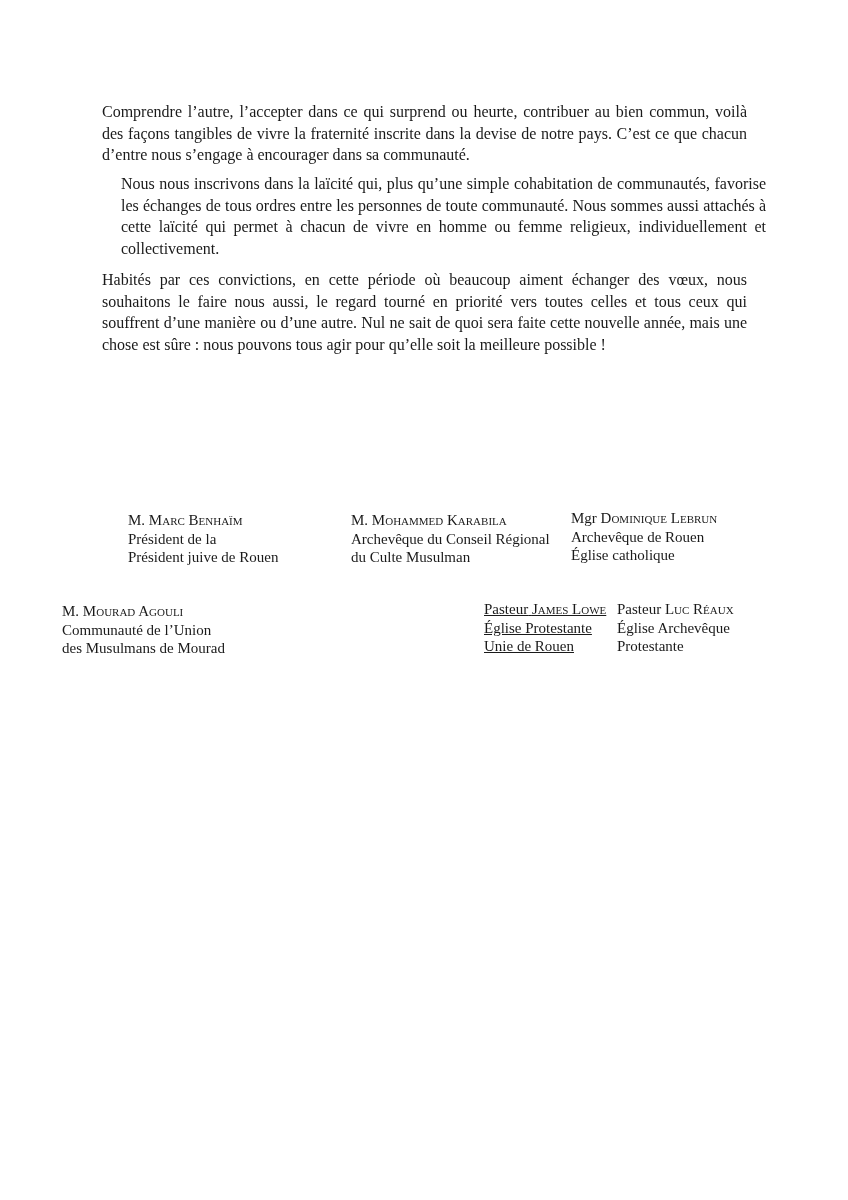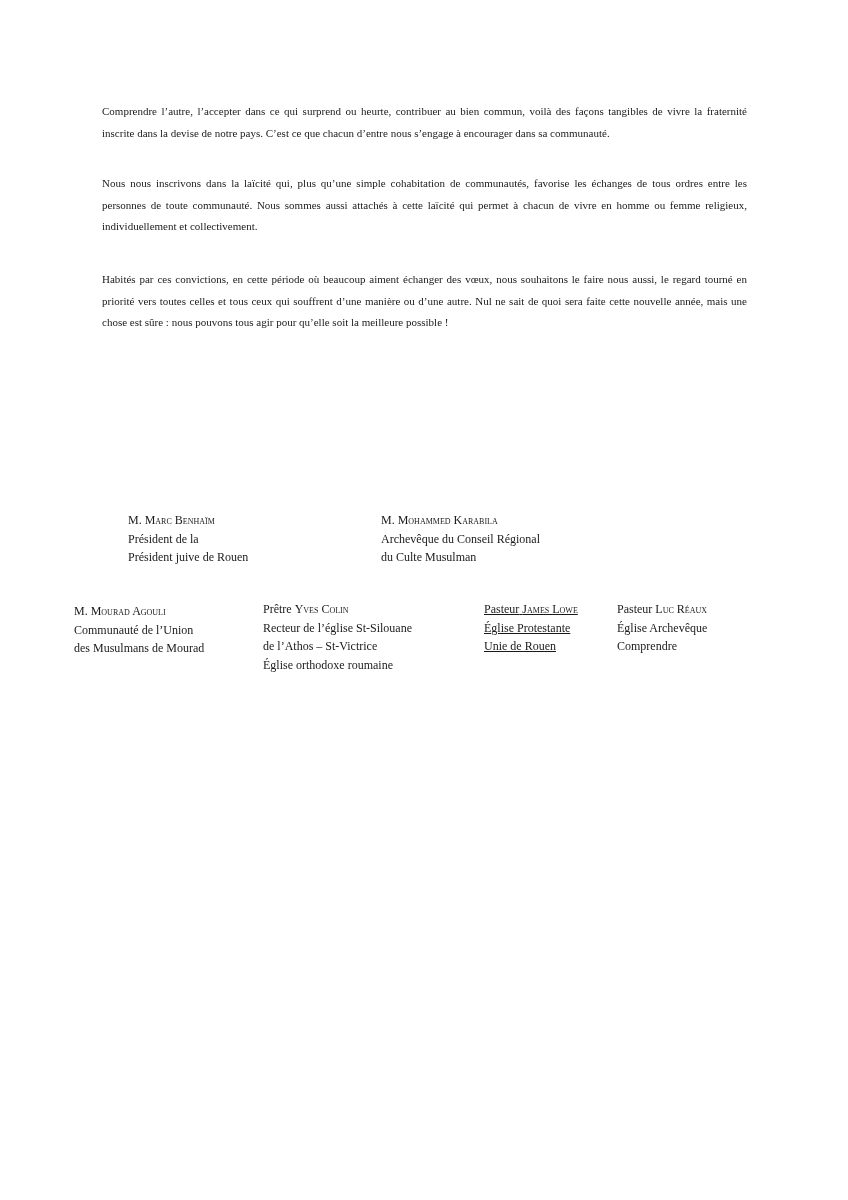--- a/index.html
+++ b/index.html
@@ -18,49 +18,49 @@
     .page {
       position: absolute;
       left: 0; top: 0;
       width: 848px; height: 1200px;
       background: #ffffff;
     }
     .body-text {
       position: absolute;
       left: 102px;
       width: 645px;
-      font-size: 11px;
+      font-size: 16px;
       line-height: 21.5px;
       text-align: justify;
       margin: 0;
     }
     .p1 { top: 101px; }
-    .p2 { top: 173px; }
+    .p2 { top: 173px; margin-left: 19px; }
     .p3 { top: 269px; }
     .p4 { top: 390px; }
     .p-last { text-align-last: left; }
     .sig {
       position: absolute;
-      font-size: 12px;
+      font-size: 15px;
       line-height: 18.5px;
       white-space: nowrap;
     }
     .sig .name {
       display: block;
     }
     .sig .line {
       display: block;
     }
     .sc {
       font-variant: small-caps;
     }
     .sig-1 { left: 128px; top: 511px; }
-    .sig-2 { left: 351px; top: 511px; margin-left: 30px; }
+    .sig-2 { left: 351px; top: 511px; }
     .sig-3 { left: 571px; top: 509px; }
-    .sig-4 { left: 74px;  top: 602px; }
+    .sig-4 { left: 62px;  top: 602px; }
     .sig-5 { left: 263px; top: 600px; }
     .sig-6 { left: 484px; top: 600px; text-decoration: underline; }
     .sig-7 { left: 617px; top: 600px; }
   </style>
 </head>
 <body>
 
 <div class="page">
 
   <p class="body-text p1">Comprendre l’autre, l’accepter dans ce qui surprend ou heurte, contribuer au bien commun, voilà des façons tangibles de vivre la fraternité inscrite dans la devise de notre pays. C’est ce que chacun d’entre nous s’engage à encourager dans sa communauté.</p>
@@ -72,39 +72,38 @@
     <span class="line">Président de la</span>
     <span class="line">Président juive de Rouen</span>
   </div>
 
   <div class="sig sig-2">
     <span class="name"><span>M.</span> <span class="sc">Mohammed Karabila</span></span>
     <span class="line">Archevêque du Conseil Régional</span>
     <span class="line">du Culte Musulman</span>
   </div>
 
+  <div class="sig sig-3">
+    <span class="name"><span>Mgr</span> <span class="sc">Dominique Lebrun</span></span>
+    <span class="line">Archevêque de Rouen</span>
+    <span class="line">Église catholique</span>
+  </div>
 
   <div class="sig sig-4">
     <span class="name"><span>M.</span> <span class="sc">Mourad Agouli</span></span>
     <span class="line">Communauté de l’Union</span>
     <span class="line">des Musulmans de Mourad</span>
   </div>
 
-  <div class="sig sig-5">
-    <span class="name"><span>Prêtre</span> <span class="sc">Yves Colin</span></span>
-    <span class="line">Recteur de l’église St-Silouane</span>
-    <span class="line">de l’Athos – St-Victrice</span>
-    <span class="line">Église orthodoxe roumaine</span>
-  </div>
 
   <div class="sig sig-6">
     <span class="name"><span>Pasteur</span> <span class="sc">James Lowe</span></span>
     <span class="line">Église Protestante</span>
     <span class="line">Unie de Rouen</span>
   </div>
 
   <div class="sig sig-7">
     <span class="name"><span>Pasteur</span> <span class="sc">Luc Réaux</span></span>
     <span class="line">Église Archevêque</span>
-    <span class="line">Comprendre</span>
+    <span class="line">Protestante</span>
   </div>
 
 </div>
 
 </body></html>

